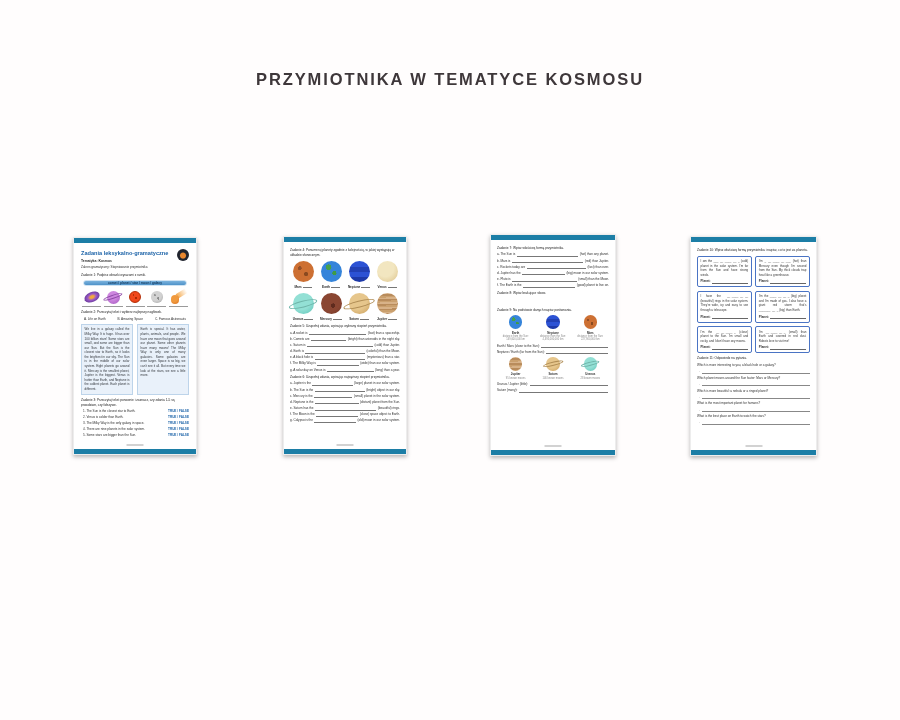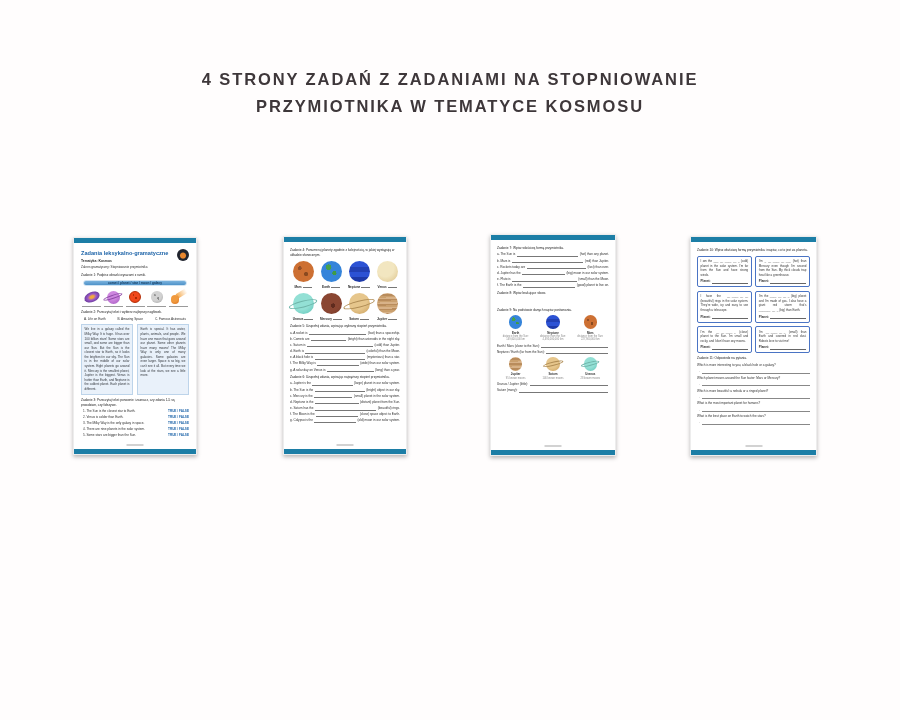--- a/index.html
+++ b/index.html
@@ -118,21 +118,20 @@
   .aline { display:flex; align-items:flex-end; margin-top:1.8px; font-size:3px; }
   .aline .arrow { flex:0 0 auto; }
   .aline .blank { flex:1; border-bottom:0.55px solid #888; margin-left:1.5px; height:3px; }
 </style>
 </head>
 <body>
 
 <div class="canvas">
 
   <div class="title-wrap">
-    <div class="title-line">4 STRONY ZADAŃ Z ZADANIAMI NA STOPNIOWANIE</div>
     <div class="title-line">PRZYMIOTNIKA W TEMATYCE KOSMOSU</div>
   </div>
 
   <div class="page" style="left:73px; top:237px; width:124px; height:218px;">
     <div class="topbar"></div>
     <div class="inner">
       <div class="p1-head">
         <div>
           <div class="p1-title">Zadania leksykalno-gramatyczne</div>
           <div class="p1-sub">Tematyka:  Kosmos</div>

